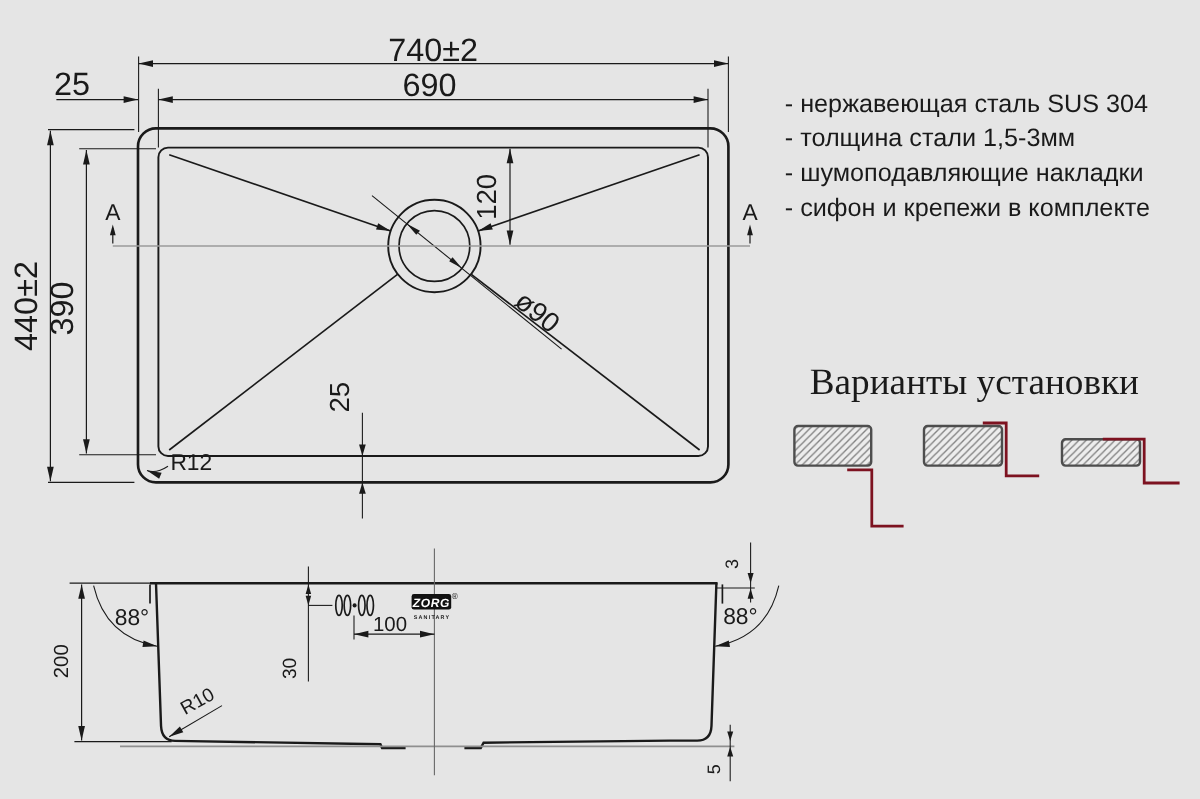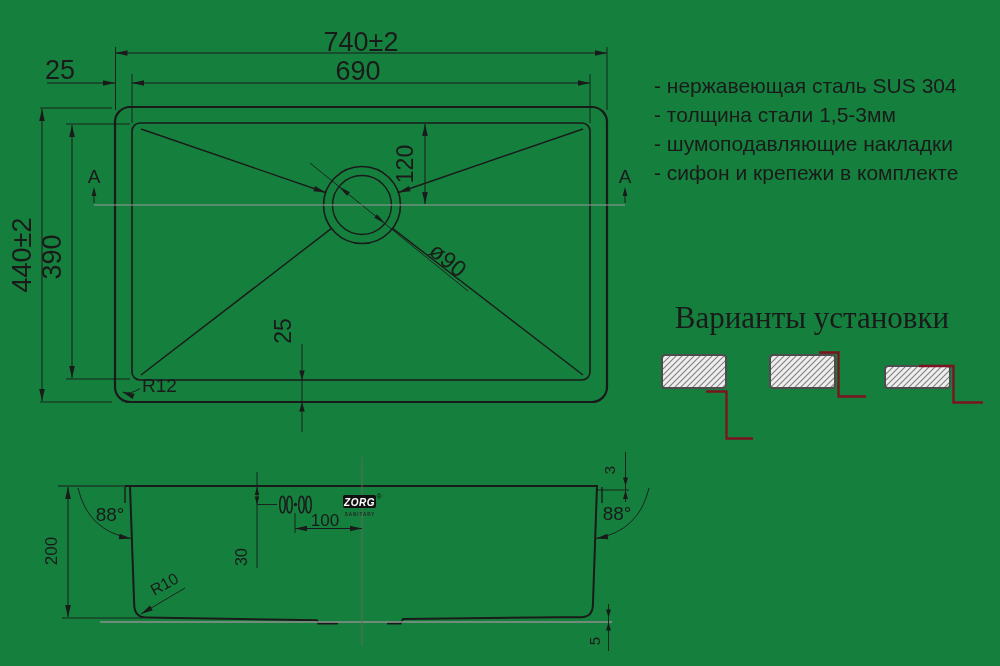--- a/index.html
+++ b/index.html
@@ -1,16 +1,16 @@
 <!DOCTYPE html>
 <html><head>
 <meta charset="utf-8">
 <style>
   html,body{margin:0;padding:0;background:#ffffff;}
-  .stage{position:relative;width:1000px;height:666px;background:#15803d;overflow:hidden;}
+  .stage{position:relative;width:1000px;height:666px;background:#e5e5e5;overflow:hidden;}
   svg{position:absolute;left:0;top:0;}
   svg text{font-family:"Liberation Sans",sans-serif;fill:#1a1a1a;}
   text.dimL{font-size:27px;}
   text.dimM{font-size:23px;}
   text.dimS{font-size:19px;}
   text.dimXS{font-size:15px;}
   text.mid{text-anchor:middle;}
   text.spec{font-size:21px;}
   text.heading{font-family:"Liberation Serif",serif;font-size:31px;text-anchor:middle;}
   .ln{stroke:#1a1a1a;fill:none;}

